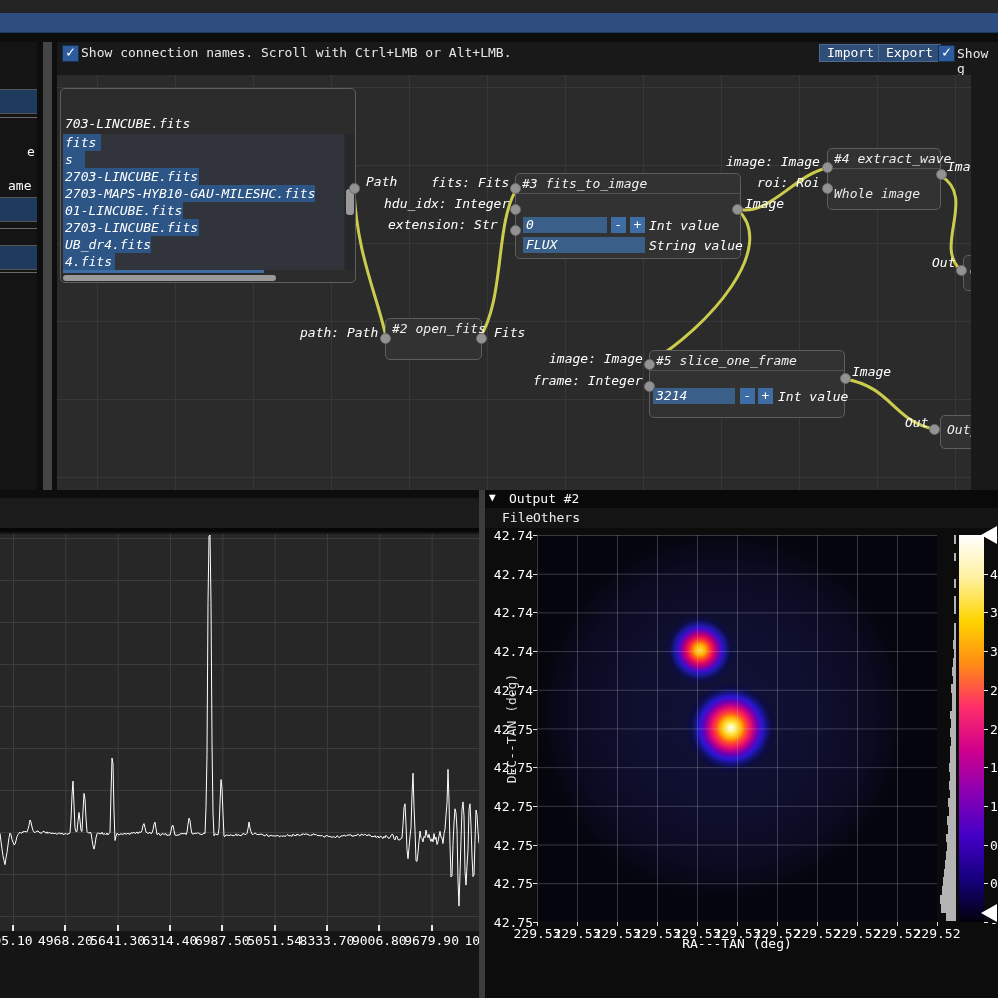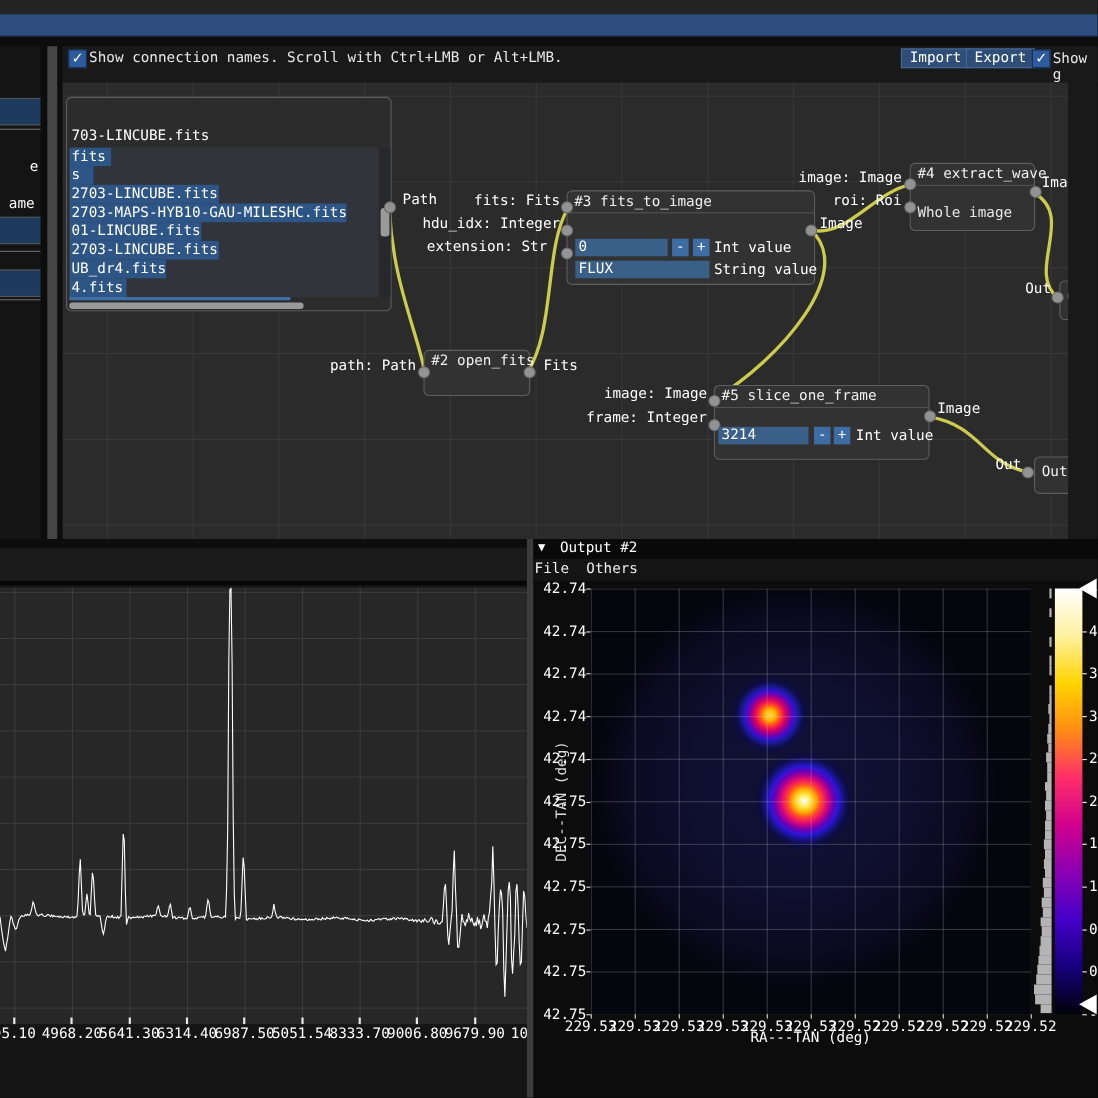--- a/index.html
+++ b/index.html
@@ -18,21 +18,21 @@
   
   #editor{left:57px;top:42px;width:941px;height:448px;background:#191919;}
   #infobar{position:absolute;left:0;top:0;width:941px;height:33px;background:#191919;}
   .cb{position:absolute;width:15px;height:15px;background:#2d5b9e;border:1px solid #163050;color:#fff;
       font-size:15px;line-height:13px;text-align:center;font-weight:bold;}
   .btn{position:absolute;height:18px;background:#2e4d77;color:#fff;border:1px solid #4a6a94;
        font-family:inherit;font-size:13px;line-height:16px;padding:0 7px;}
   #canvas{position:absolute;left:0;top:33px;width:914px;height:415px;background:#2b2b2b;overflow:hidden;
     background-image:linear-gradient(to right,#383838 1px,transparent 1px),
                      linear-gradient(to bottom,#383838 1px,transparent 1px);
-    background-size:78px 100%,100% 78px;background-position:40px 0,0 12px;}
+    background-size:78px 100%,100% 78px;background-position:40px 0,0 12px;font-style:italic;}
   #wires{position:absolute;left:0;top:0;width:941px;height:415px;}
   .node{position:absolute;background:#323232;border:1px solid #5e5e5e;border-radius:5px;box-sizing:border-box;}
   .node-title{padding:2px 6px;white-space:nowrap;color:#f0f0f0;}
   .node-title.sep{border-bottom:1px solid #525252;}
   .port{position:absolute;width:11px;height:11px;border-radius:6px;background:#939393;border:1px solid #6b6b6b;box-sizing:border-box;}
   .plabel{position:absolute;color:#fff;white-space:nowrap;}
   .field{position:absolute;background:#3a5f88;color:#fff;box-sizing:border-box;padding:0 3px;line-height:16px;height:16px;overflow:hidden;}
   .mini{position:absolute;width:15px;height:16px;background:#3e6da6;color:#fff;text-align:center;line-height:15px;}
   .wlabel{position:absolute;color:#fff;white-space:nowrap;}
   
@@ -239,21 +239,21 @@
     </div>
 
   <div class="abs" id="bsplit"></div>
 
   <div class="abs" id="out2">
     <div id="out2-header">
       <span style="position:absolute;left:4px;top:1px;font-size:11px;">▼</span>
       <span style="position:absolute;left:24px;top:1px;">Output #2</span>
     </div>
     <div id="out2-menu">
-      <span class="menu-item" style="left:1px;">File</span>
+      <span class="menu-item" style="left:17px;">File</span>
       <span class="menu-item" style="left:48px;">Others</span>
     </div>
     <div id="ylab">DEC--TAN (deg)</div>
     <div id="yticks">
         <div class="ytl" style="left: 4px; top: 38px;">42.74</div>
         <div class="ytick" style="top: 45px;"></div>
         <div class="ytl" style="left: 4px; top: 76.7px;">42.74</div>
         <div class="ytick" style="top: 83.7px;"></div>
         <div class="ytl" style="left: 4px; top: 115.4px;">42.74</div>
         <div class="ytick" style="top: 122.4px;"></div>

